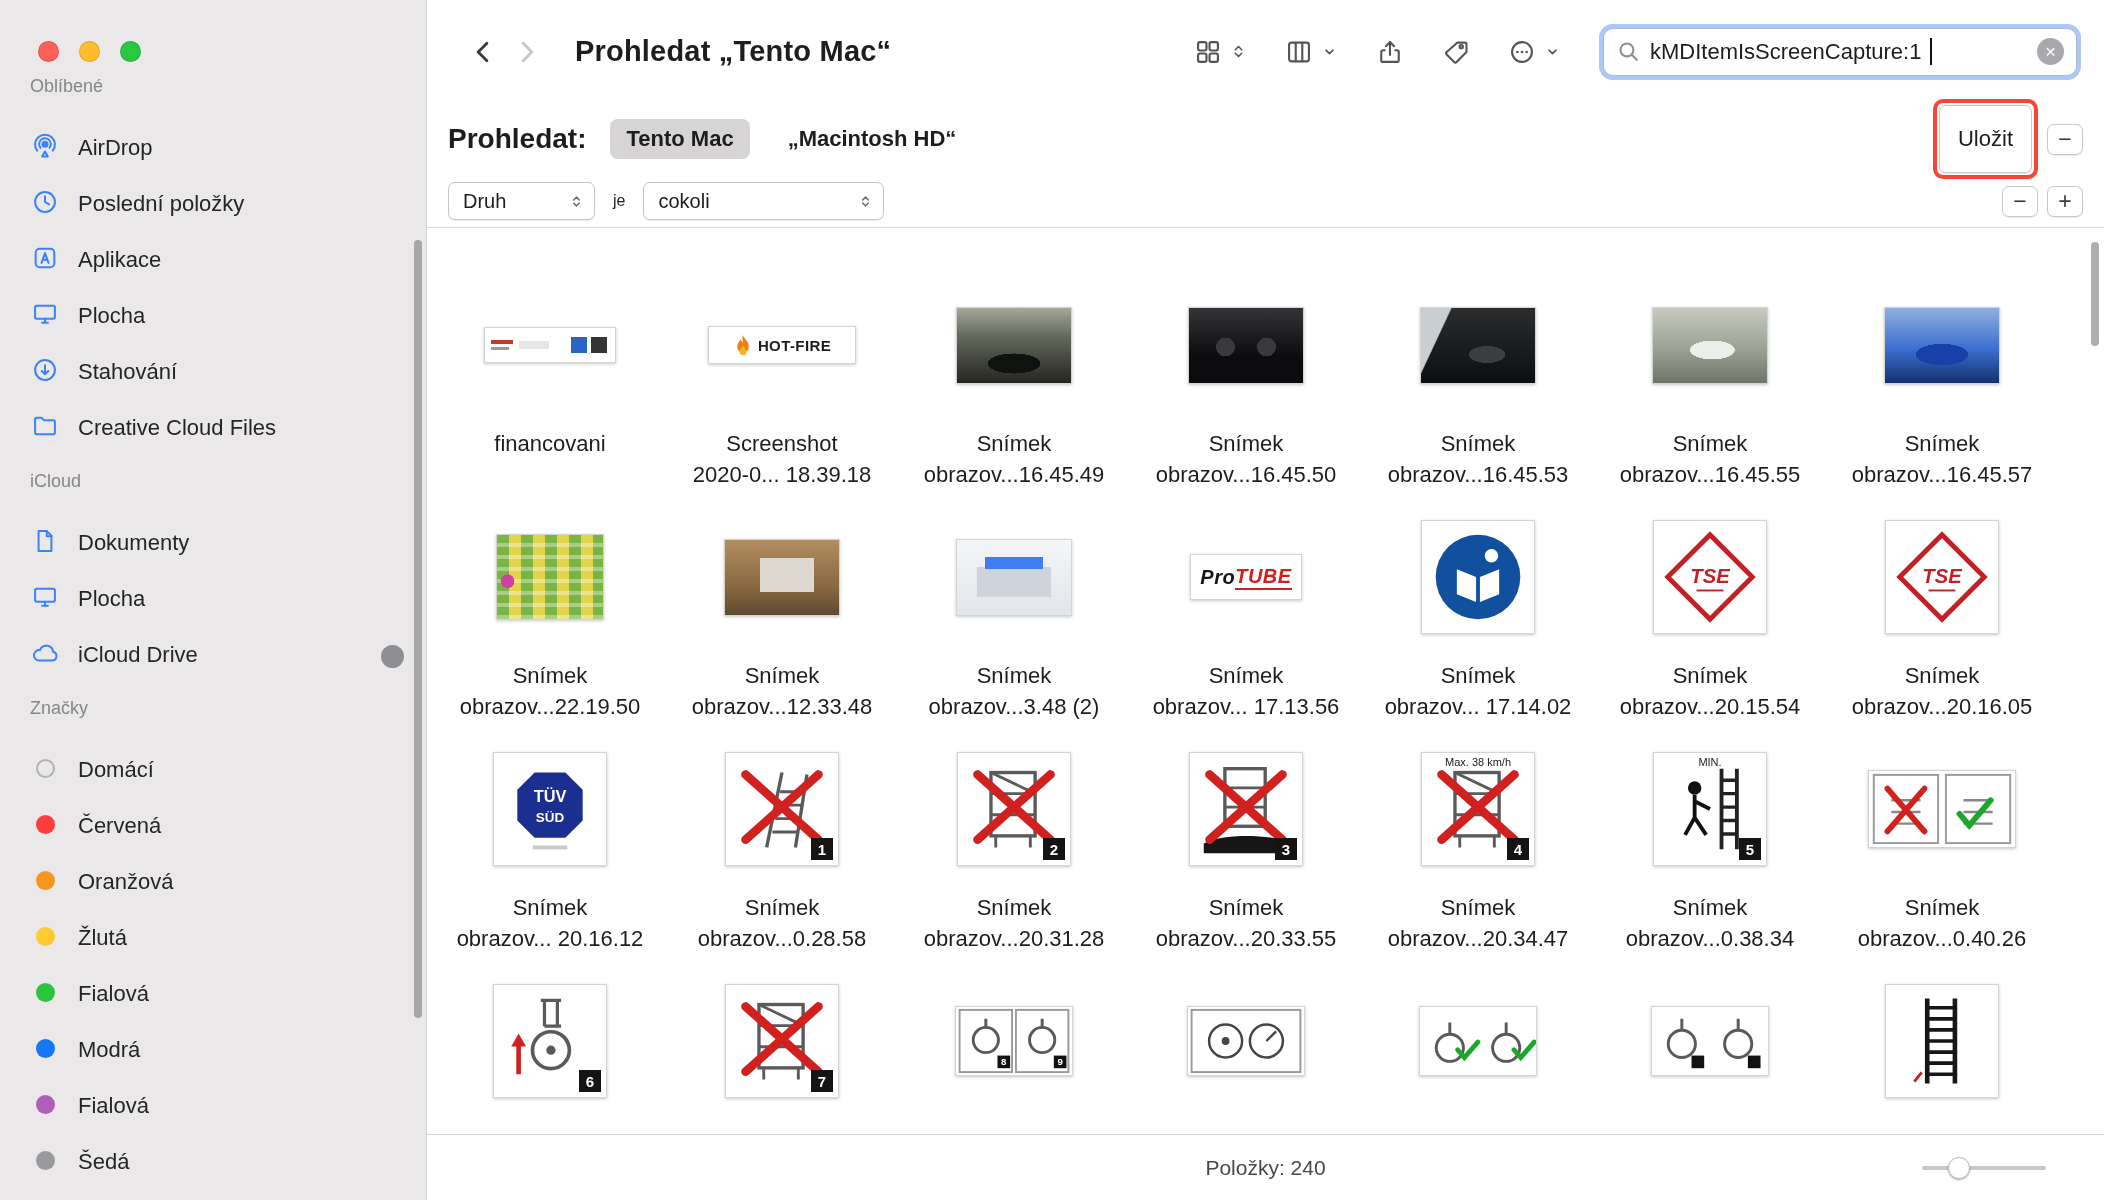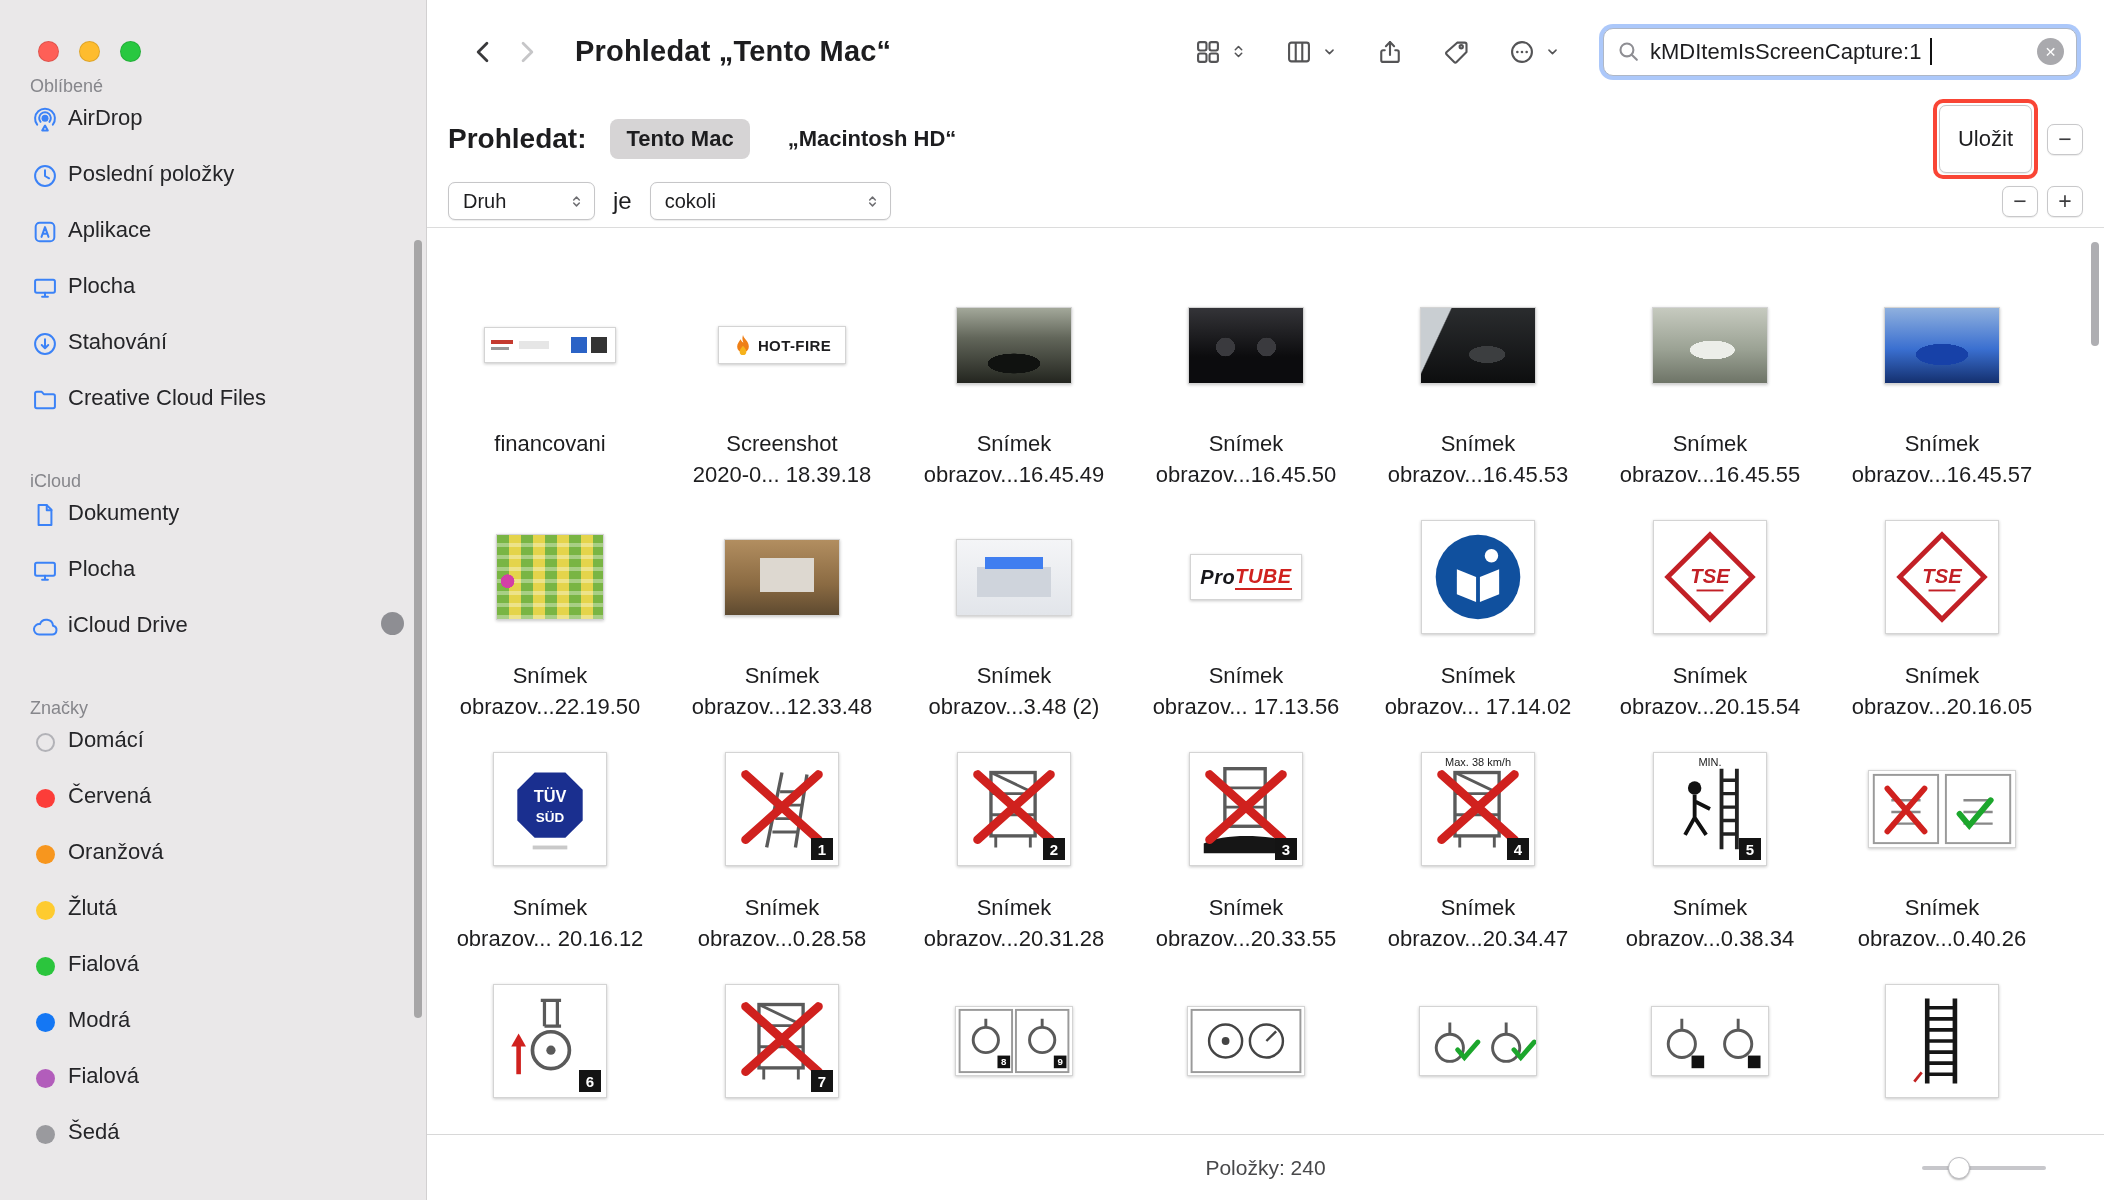--- a/index.html
+++ b/index.html
@@ -7,21 +7,21 @@
 body{font-family:"Liberation Sans","DejaVu Sans",sans-serif;background:#fff;color:#1d1d1f;overflow:hidden;font-size:22px}
 .window{display:flex;width:100%;height:100%}
 
 
 .sidebar{width:427px;flex:none;background:#eae8e9;border-right:1px solid #d2d0d1;position:relative;padding-top:76px;overflow:hidden}
 .traffic{position:absolute;top:41px;left:38px;display:flex;gap:20px}
 .tl{width:21px;height:21px;border-radius:50%;border:1px solid rgba(0,0,0,.12)}
 .tl.red{background:#fe5f57}.tl.yellow{background:#febc2e}.tl.green{background:#28c840}
 .sb-sections .sb-header{font-size:18px;color:#86868b;font-weight:500;padding-left:30px;margin:30px 0 8px}
 .sb-sections .sb-header:first-child{margin-top:0}
-.sb-item{display:flex;align-items:flex-start;gap:8px;height:56px;padding:0 22px 0 30px;font-size:22px;color:#252528;white-space:nowrap}
+.sb-item{display:flex;align-items:flex-end;gap:18px;height:56px;padding:0 22px 0 30px;font-size:22px;color:#252528;white-space:nowrap}
 .sb-icon{width:30px;height:30px;flex:none;display:flex;align-items:center;justify-content:center}
 .sb-icon svg{width:28px;height:28px}
 .dot{width:19px;height:19px;border-radius:50%;display:block}
 .sb-badge{margin-left:auto;width:23px;height:23px;border-radius:50%;background:#8e8e93;flex:none}
 .sb-scroll{position:absolute;top:240px;right:4px;width:8px;height:778px;border-radius:4px;background:#636366;opacity:.5}
 
 
 .main{flex:1;display:flex;flex-direction:column;min-width:0;background:#fff}
 
 
@@ -51,21 +51,21 @@
 .btn{background:#fff;border:1px solid #c8c8ca;border-radius:7px;font-size:22px;color:#1d1d1f;display:flex;align-items:center;justify-content:center;box-shadow:0 .5px 1px rgba(0,0,0,.08)}
 .save-btn{padding:20px 18px;font-weight:400}
 .sq-btn{width:36px;height:31px;font-size:23px;color:#3c3c3e}
 
 
 .filter-row{height:53px;flex:none;display:flex;align-items:center;padding:0 21px;gap:18px;border-bottom:1px solid #dcdcdc}
 .select{height:38px;background:#fff;border:1px solid #c6c6c8;border-radius:7px;display:flex;align-items:center;justify-content:space-between;padding:0 10px 0 14px;font-size:20px;box-shadow:0 .5px 1px rgba(0,0,0,.08)}
 .select svg{width:15px;height:15px}
 .sel-attr{width:147px}
 .sel-val{width:241px}
-.op-label{font-size:24px}
+.op-label{font-size:16px}
 .filter-right{margin-left:auto;display:flex;gap:9px}
 
 
 .content{position:relative;flex:1;overflow:hidden;background:#fff}
 .file-grid{display:grid;grid-template-columns:repeat(7,232px);grid-auto-rows:232px;padding:34px 0 0 7px}
 .cell{width:232px;display:flex;flex-direction:column;align-items:center}
 .thumb-box{height:166px;display:flex;align-items:center;justify-content:center}
 .fname{text-align:center;font-size:22px;line-height:31px;color:#1d1d1f;white-space:nowrap}
 .th{position:relative;background:#fff;border:1px solid #d4d4d4;box-shadow:0 1px 3px rgba(0,0,0,.22);display:flex;align-items:center;justify-content:center}
 .th.sq{width:114px;height:114px}
@@ -369,21 +369,21 @@
                 </svg>
               </div>
             </div>
             <div class="fname">
               <div>financovani</div>
               <div></div>
             </div>
           </div>
           <div class="cell">
             <div class="thumb-box">
-              <div class="th hotfire" style="width:128px;height:38px">
+              <div class="th hotfire" style="width:148px;height:38px">
                 <svg viewBox="0 0 24 28" width="20" height="24">
                   <path d="M12 2c1 5 7 7 7 14a7 7 0 0 1-14 0c0-4 2.5-6 4-9 1 2.5 2.5 3.5 3.5 4C11 8 11 5 12 2z" fill="#ef7f16"></path>
                   <path d="M12 26a4 4 0 0 0 4-4c0-3-2-4-4-7-2 3-4 4-4 7a4 4 0 0 0 4 4z" fill="#f6b21b"></path>
                 </svg>
                 <span class="hf">HOT-FIRE</span>
               </div>
             </div>
             <div class="fname">
               <div>Screenshot</div>
               <div>2020-0... 18.39.18</div>

